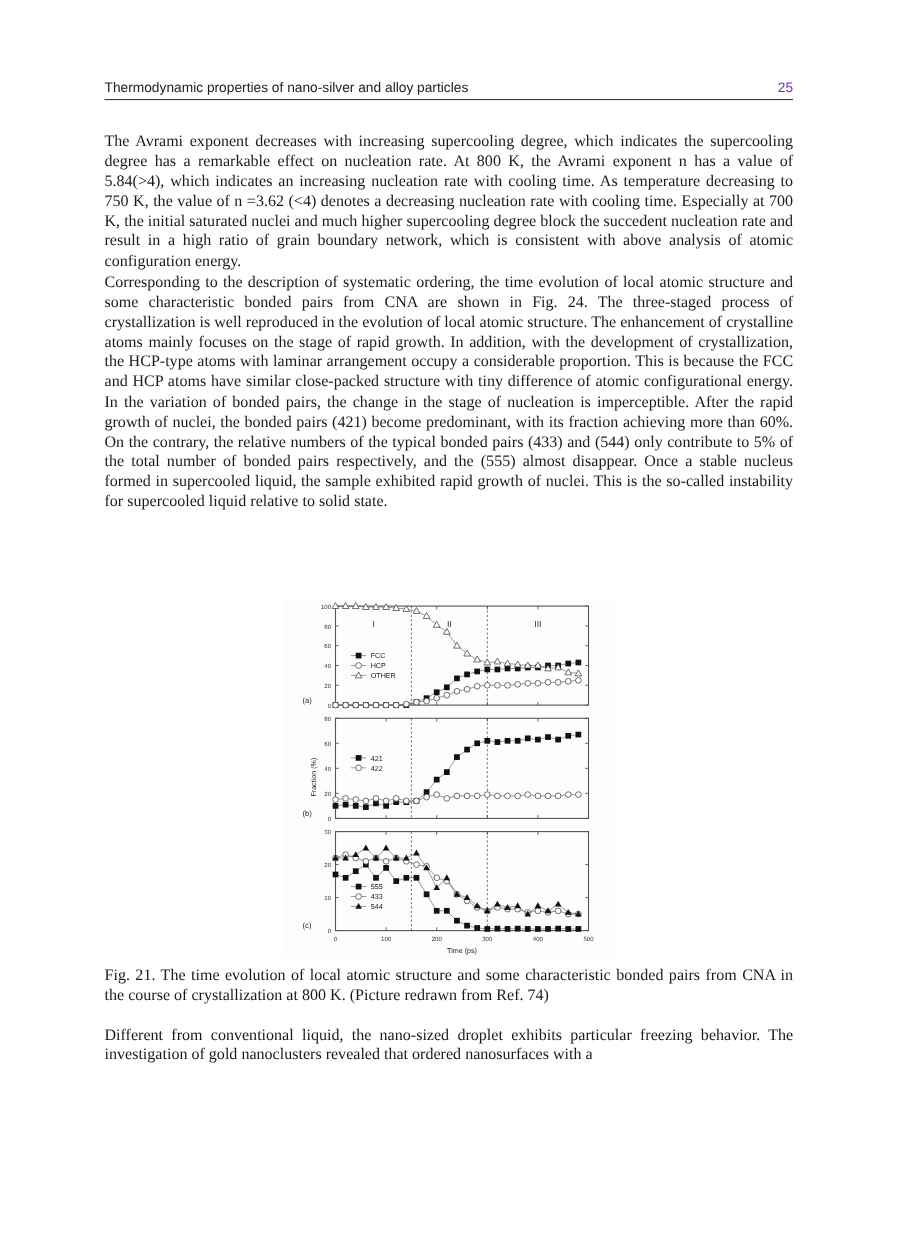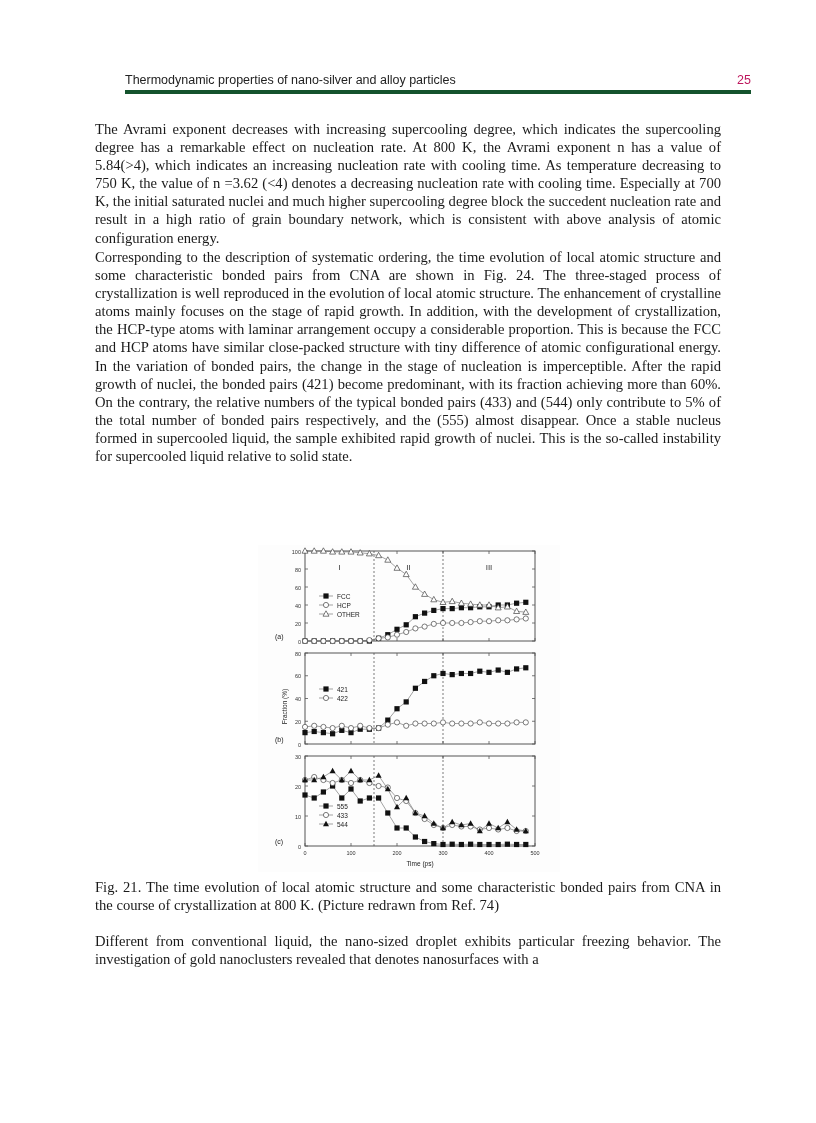--- a/index.html
+++ b/index.html
@@ -1,19 +1,19 @@
 <!DOCTYPE html>
 <html><head>
 <meta charset="utf-8">
 <style>
   html, body { margin: 0; padding: 0; background: #ffffff; }
   body { width: 816px; height: 1123px; position: relative; overflow: hidden; font-family: "DejaVu Serif", serif; color: #1a1a1a; }
-  .header { position: absolute; left: 95px; top: 72px; width: 626px; height: 18px; border-bottom: 4px solid #14532d; margin-left: 30px; }
+  .header { position: absolute; left: 95px; top: 72px; width: 626px; height: 18px; border-bottom: 1px solid #14532d; }
   .header-title { position: absolute; left: 0; top: 1px; font-family: "Liberation Sans", sans-serif; font-size: 12.5px; color: #222; }
-  .header-page { position: absolute; right: 0; top: 1px; font-family: "Liberation Sans", sans-serif; font-size: 12.5px; color: #be185d; }
+  .header-page { position: absolute; right: 0; top: 1px; font-family: "Liberation Sans", sans-serif; font-size: 12.5px; color: #6d28d9; }
   .para { position: absolute; left: 95px; width: 626px; font-family: "Liberation Serif", serif; font-size: 14.6px; line-height: 18.1px; text-align: justify; color: #1a1a1a; }
   .p1 { top: 120px; font-family: Liberation Serif, serif; }
   .p2 { top: 248px; }
   .caption { top: 878px; }
   .p3 { top: 932px; }
   .figure { position: absolute; left: 258px; top: 545px; width: 302px; height: 327px; }
   .figure svg { display: block; }
 </style>
 </head>
 <body>
@@ -400,13 +400,13 @@
         <text x="139" y="310" font-size="5.5" text-anchor="middle" fill="#333" font-family="&quot;Liberation Sans&quot;, sans-serif">200</text>
         <text x="185" y="310" font-size="5.5" text-anchor="middle" fill="#333" font-family="&quot;Liberation Sans&quot;, sans-serif">300</text>
         <text x="231" y="310" font-size="5.5" text-anchor="middle" fill="#333" font-family="&quot;Liberation Sans&quot;, sans-serif">400</text>
         <text x="277" y="310" font-size="5.5" text-anchor="middle" fill="#333" font-family="&quot;Liberation Sans&quot;, sans-serif">500</text>
         <text x="162" y="321" font-size="6.5" text-anchor="middle" fill="#222" font-family="&quot;Liberation Sans&quot;, sans-serif">Time (ps)</text>
       </g>
     </svg>
 </div>
 
 <div class="para caption">Fig. 21. The time evolution of local atomic structure and some characteristic bonded pairs from CNA in the course of crystallization at 800 K. (Picture redrawn from Ref. 74)</div>
-<div class="para p3">Different from conventional liquid, the nano-sized droplet exhibits particular freezing behavior. The investigation of gold nanoclusters revealed that denotes nanosurfaces with a</div>
+<div class="para p3">Different from conventional liquid, the nano-sized droplet exhibits particular freezing behavior. The investigation of gold nanoclusters revealed that ordered nanosurfaces with a</div>
 
 </body></html>

